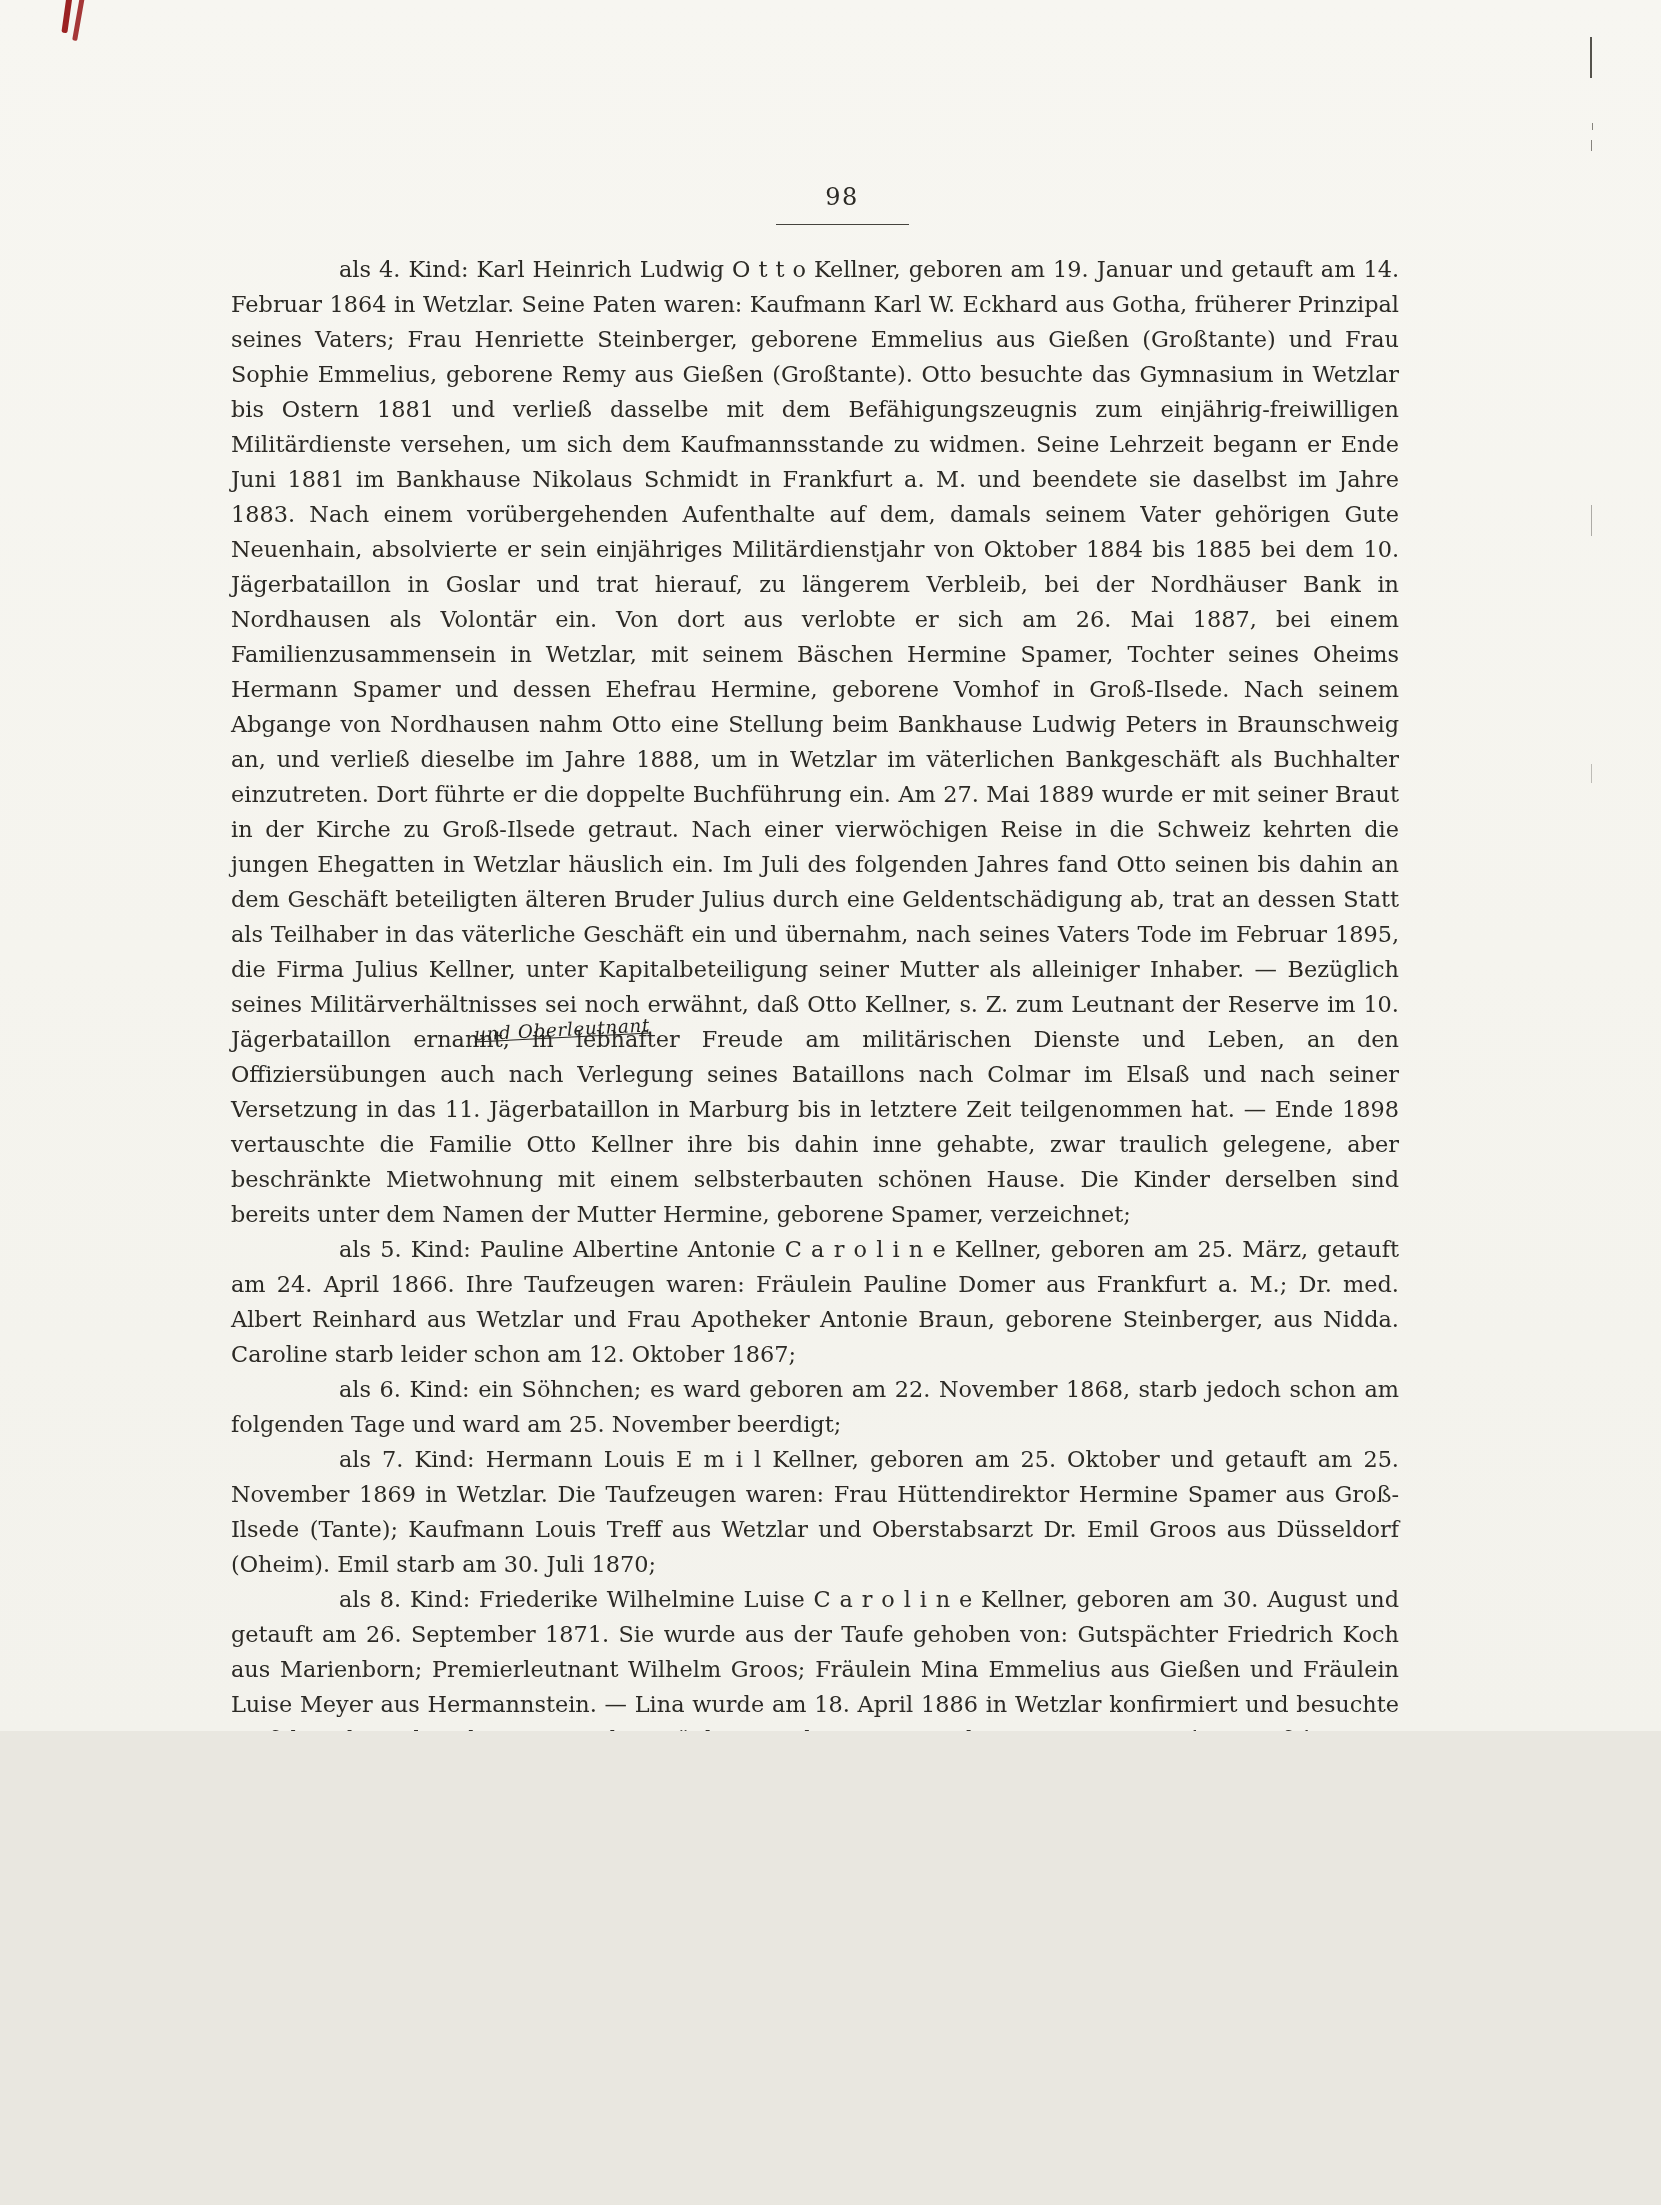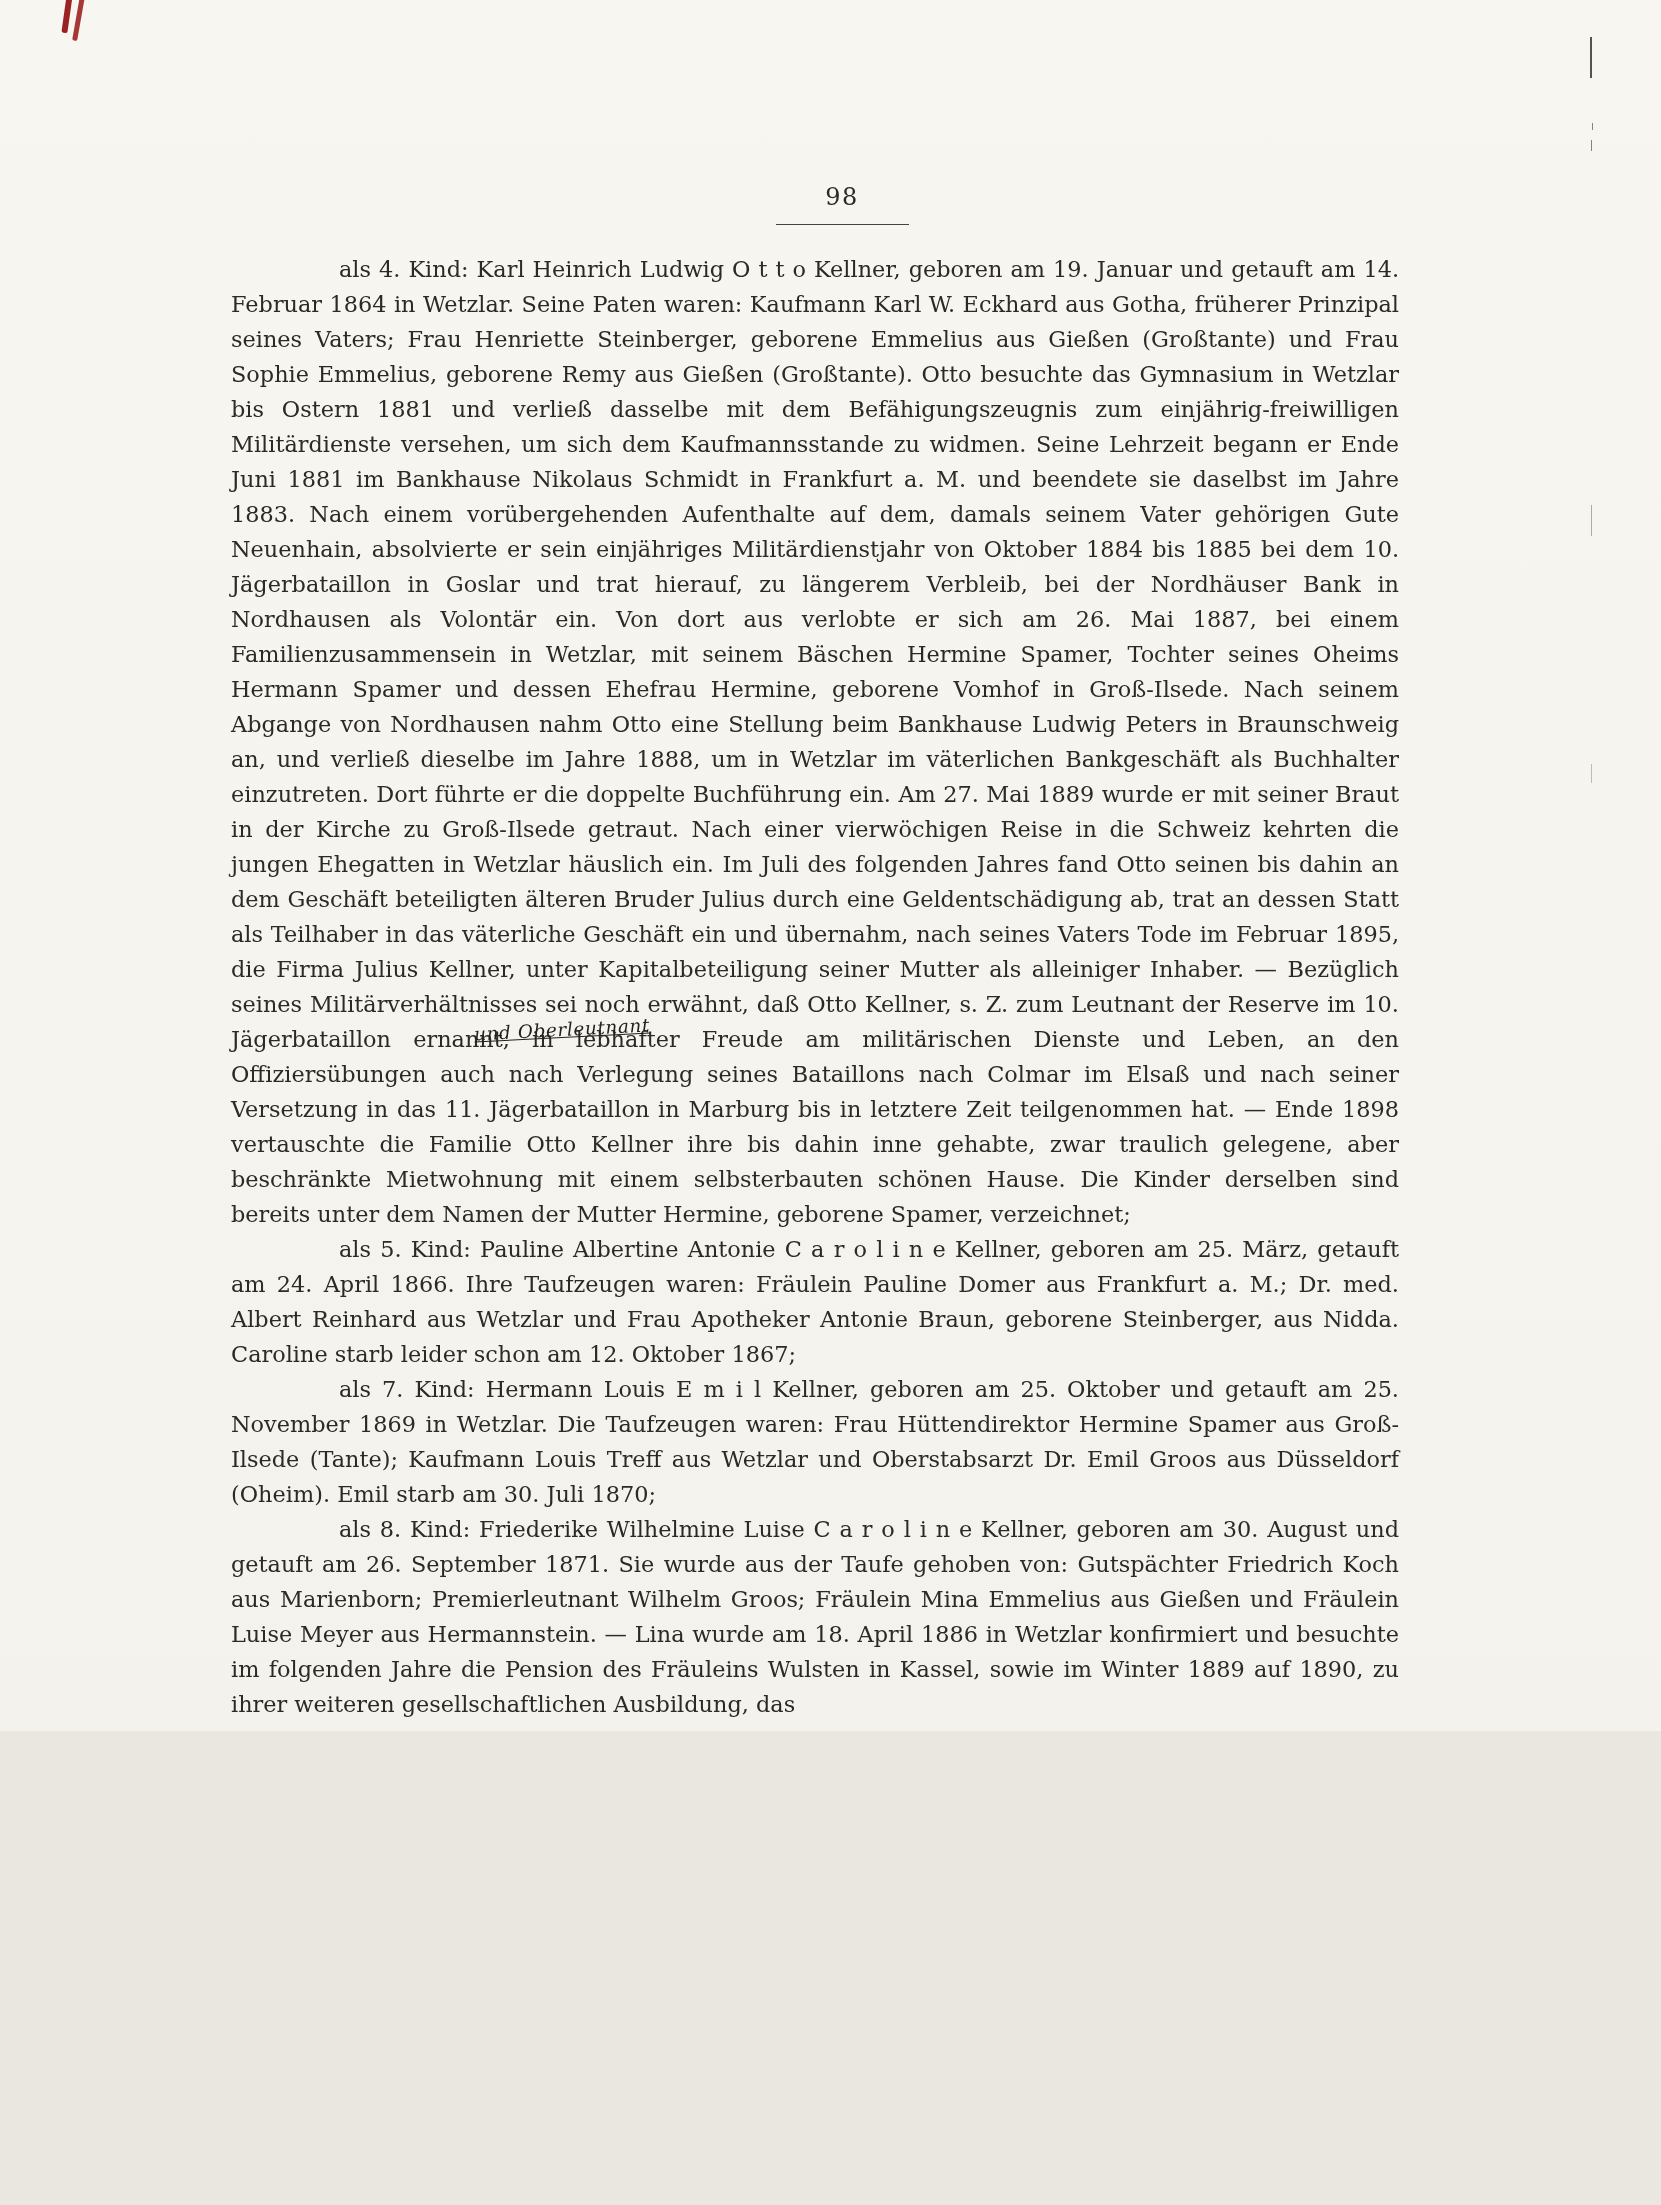--- a/index.html
+++ b/index.html
@@ -99,20 +99,21 @@
   <div class="red-mark m2"></div>
 
   <div class="page-number-wrap">
     <span class="page-number">98</span>
   </div>
   <div class="page-number-rule"></div>
 
   <div class="text-block">
     <p class="para">als 4. Kind: Karl Heinrich Ludwig O t t o Kellner, geboren am 19. Januar und getauft am 14. Februar 1864 in Wetzlar.  Seine Paten waren: Kaufmann Karl W. Eckhard aus Gotha, früherer Prinzipal seines Vaters; Frau Henriette Steinberger, geborene Emmelius aus Gießen (Großtante) und Frau Sophie Emmelius, geborene Remy aus Gießen (Großtante).  Otto besuchte das Gymnasium in Wetzlar bis Ostern 1881 und verließ dasselbe mit dem Befähigungszeugnis zum einjährig-freiwilligen Militärdienste versehen, um sich dem Kaufmannsstande zu widmen.  Seine Lehrzeit begann er Ende Juni 1881 im Bankhause Nikolaus Schmidt in Frankfurt a. M. und beendete sie daselbst im Jahre 1883.  Nach einem vorübergehenden Aufenthalte auf dem, damals seinem Vater gehörigen Gute Neuenhain, absolvierte er sein einjähriges Militärdienstjahr von Oktober 1884 bis 1885 bei dem 10. Jägerbataillon in Goslar und trat hierauf, zu längerem Verbleib, bei der Nordhäuser Bank in Nordhausen als Volontär ein.  Von dort aus verlobte er sich am 26. Mai 1887, bei einem Familienzusammensein in Wetzlar, mit seinem Bäschen Hermine Spamer, Tochter seines Oheims Hermann Spamer und dessen Ehefrau Hermine, geborene Vomhof in Groß-Ilsede.  Nach seinem Abgange von Nordhausen nahm Otto eine Stellung beim Bankhause Ludwig Peters in Braunschweig an, und verließ dieselbe im Jahre 1888, um in Wetzlar im väterlichen Bankgeschäft als Buchhalter einzutreten.  Dort führte er die doppelte Buchführung ein.  Am 27. Mai 1889 wurde er mit seiner Braut in der Kirche zu Groß-Ilsede getraut.  Nach einer vierwöchigen Reise in die Schweiz kehrten die jungen Ehegatten in Wetzlar häuslich ein.  Im Juli des folgenden Jahres fand Otto seinen bis dahin an dem Geschäft beteiligten älteren Bruder Julius durch eine Geldentschädigung ab, trat an dessen Statt als Teilhaber in das väterliche Geschäft ein und übernahm, nach seines Vaters Tode im Februar 1895, die Firma Julius Kellner, unter Kapitalbeteiligung seiner Mutter als alleiniger Inhaber. — Bezüglich seines Militärverhältnisses sei noch erwähnt, daß Otto Kellner, s. Z. zum Leutnant der Reserve im 10. Jägerbataillon ernannt, in lebhafter Freude am militärischen Dienste und Leben, an den Offiziersübungen auch nach Verlegung seines Bataillons nach Colmar im Elsaß und nach seiner Versetzung in das 11. Jägerbataillon in Marburg bis in letztere Zeit teilgenommen hat. — Ende 1898 vertauschte die Familie Otto Kellner ihre bis dahin inne gehabte, zwar traulich gelegene, aber beschränkte Mietwohnung mit einem selbsterbauten schönen Hause.  Die Kinder derselben sind bereits unter dem Namen der Mutter Hermine, geborene Spamer, verzeichnet;</p>
     <p class="para">als 5. Kind: Pauline Albertine Antonie C a r o l i n e Kellner, geboren am 25. März, getauft am 24. April 1866.  Ihre Taufzeugen waren: Fräulein Pauline Domer aus Frankfurt a. M.; Dr. med. Albert Reinhard aus Wetzlar und Frau Apotheker Antonie Braun, geborene Steinberger, aus Nidda.  Caroline starb leider schon am 12. Oktober 1867;</p>
+    <p class="para">als 6. Kind: ein Söhnchen; es ward geboren am 22. November 1868, starb jedoch schon am folgenden Tage und ward am 25. November beerdigt;</p>
     <p class="para">als 7. Kind: Hermann Louis E m i l Kellner, geboren am 25. Oktober und getauft am 25. November 1869 in Wetzlar.  Die Taufzeugen waren: Frau Hüttendirektor Hermine Spamer aus Groß-Ilsede (Tante); Kaufmann Louis Treff aus Wetzlar und Oberstabsarzt Dr. Emil Groos aus Düsseldorf (Oheim).  Emil starb am 30. Juli 1870;</p>
     <p class="para">als 8. Kind: Friederike Wilhelmine Luise C a r o l i n e Kellner, geboren am 30. August und getauft am 26. September 1871.  Sie wurde aus der Taufe gehoben von: Gutspächter Friedrich Koch aus Marienborn; Premierleutnant Wilhelm Groos; Fräulein Mina Emmelius aus Gießen und Fräulein Luise Meyer aus Hermannstein. — Lina wurde am 18. April 1886 in Wetzlar konfirmiert und besuchte im folgenden Jahre die Pension des Fräuleins Wulsten in Kassel, sowie im Winter 1889 auf 1890, zu ihrer weiteren gesellschaftlichen Ausbildung, das</p>
   </div>
 
   <div class="annotation">und Oberleutnant</div>
 
   <div class="edge-mark e1"></div>
   <div class="edge-mark e2"></div>
   <div class="edge-mark e3"></div>
   <div class="edge-mark e4"></div>

